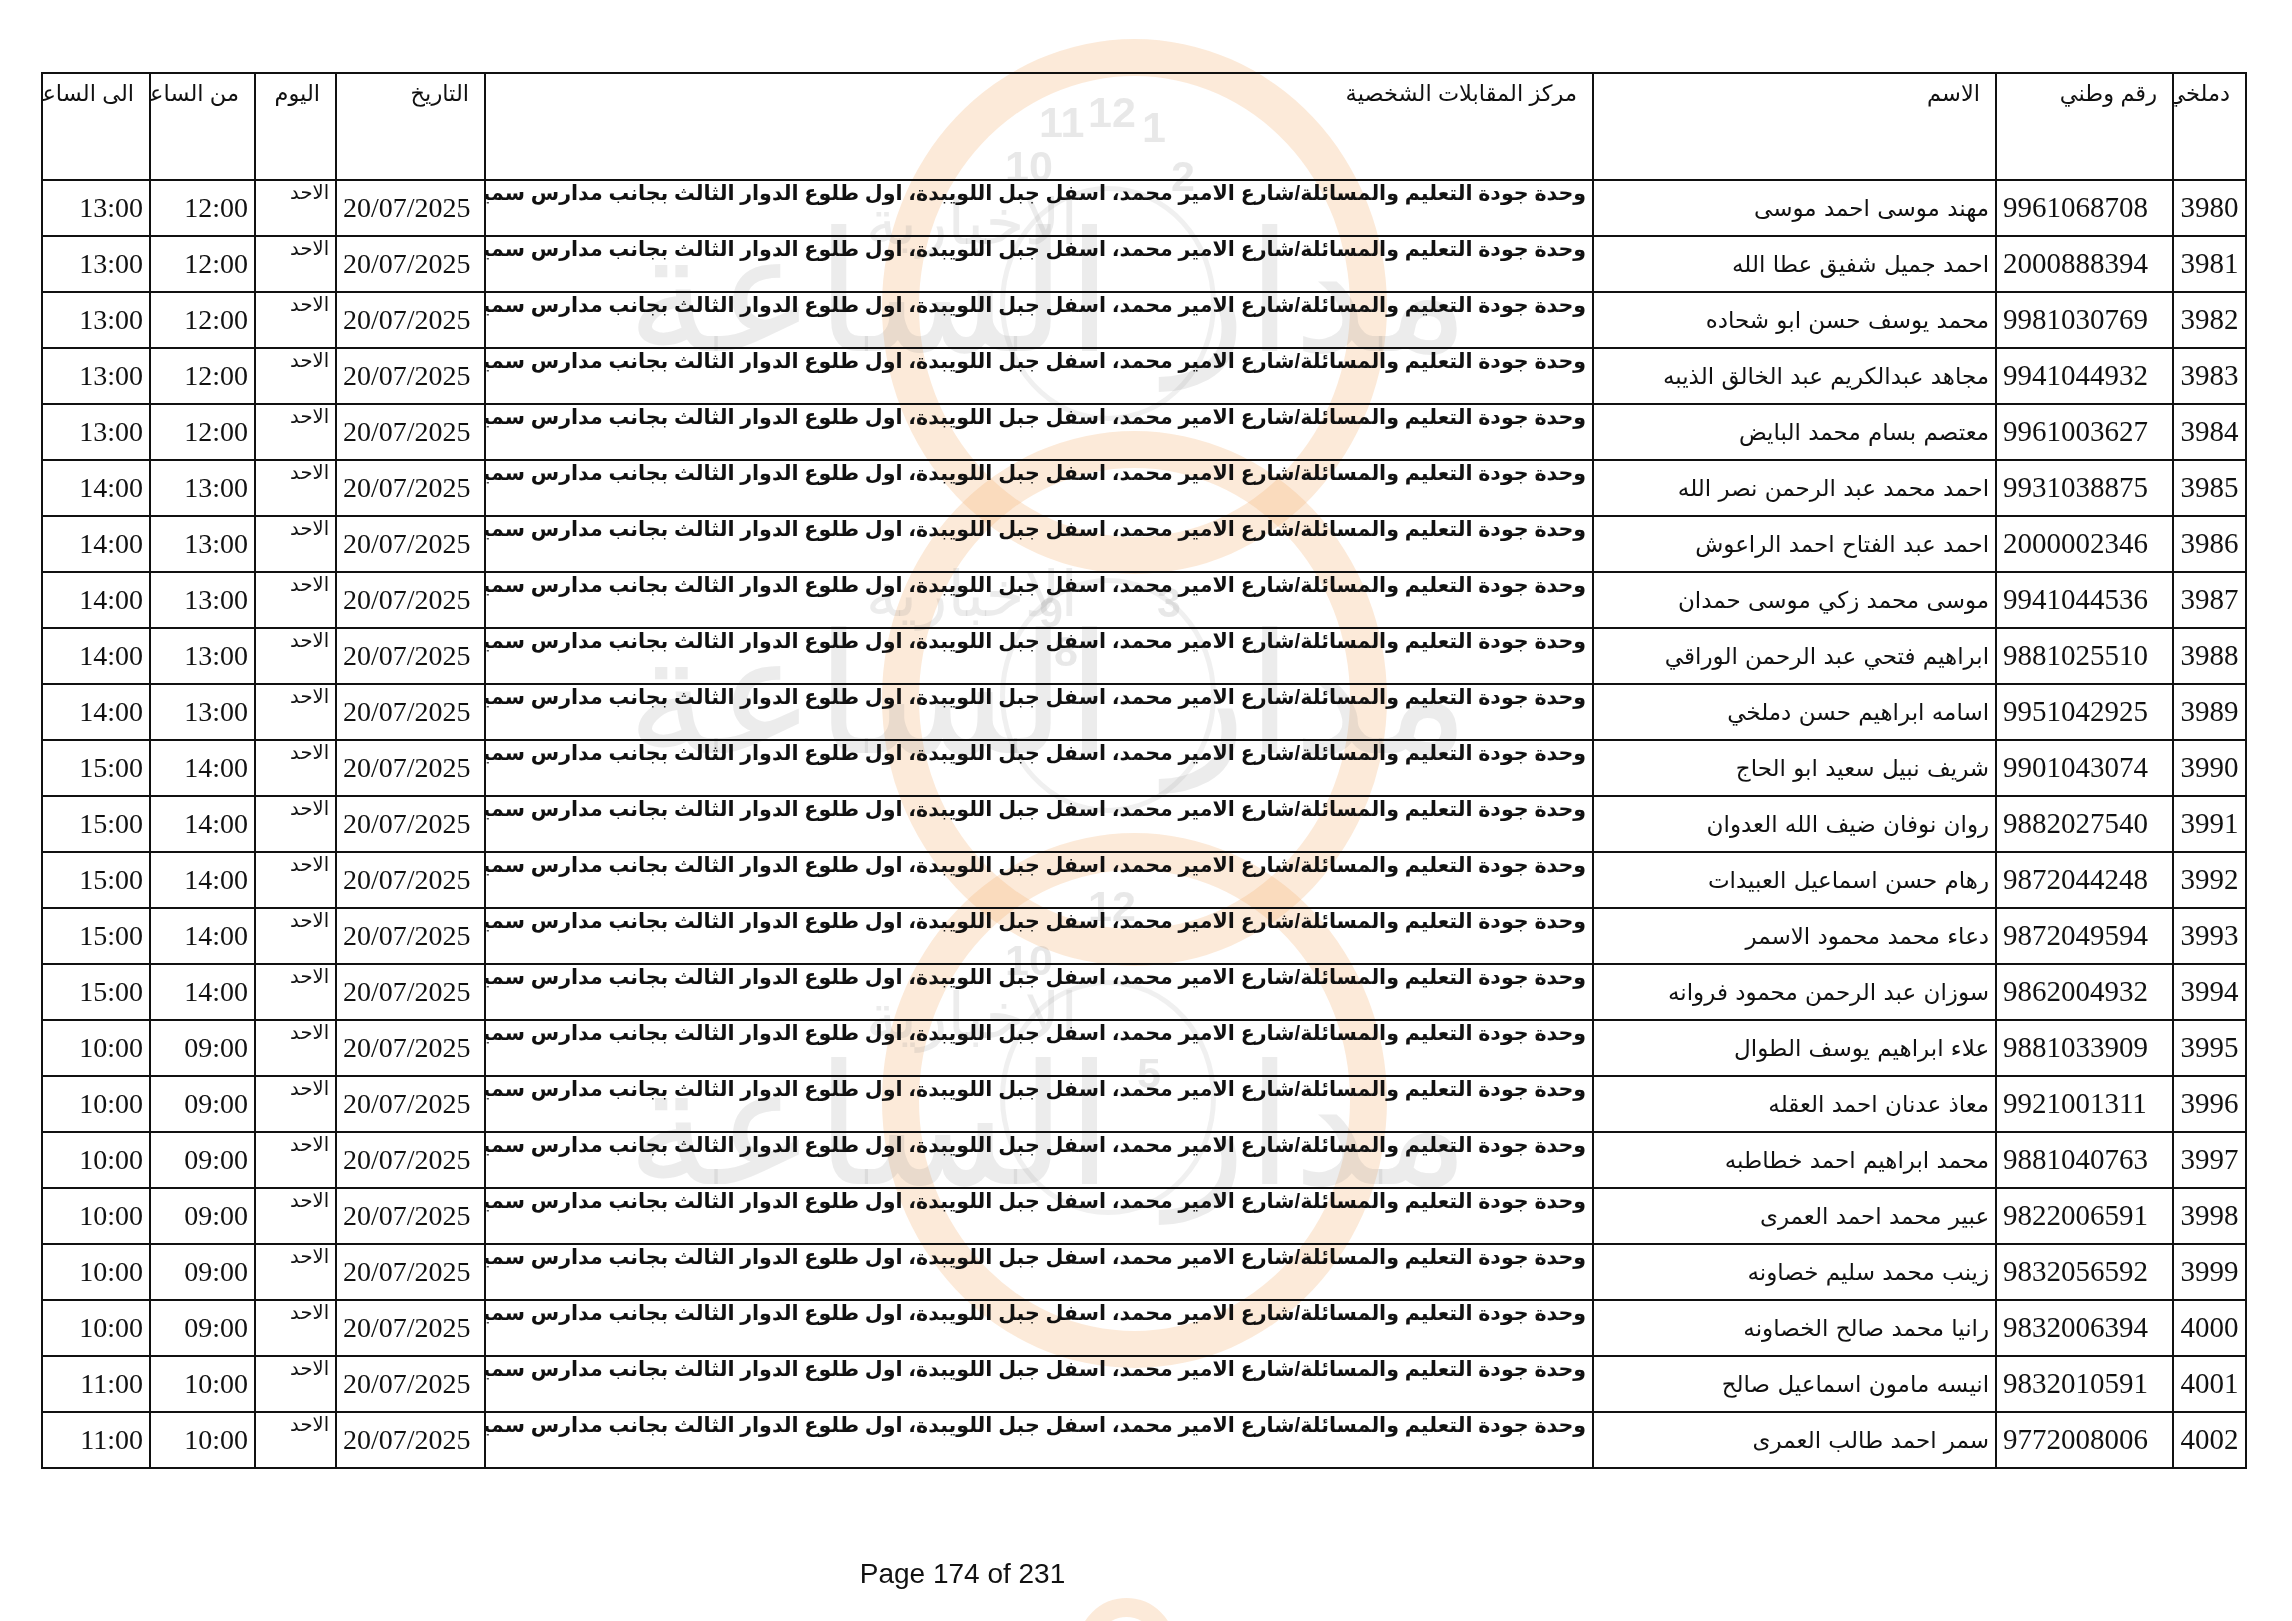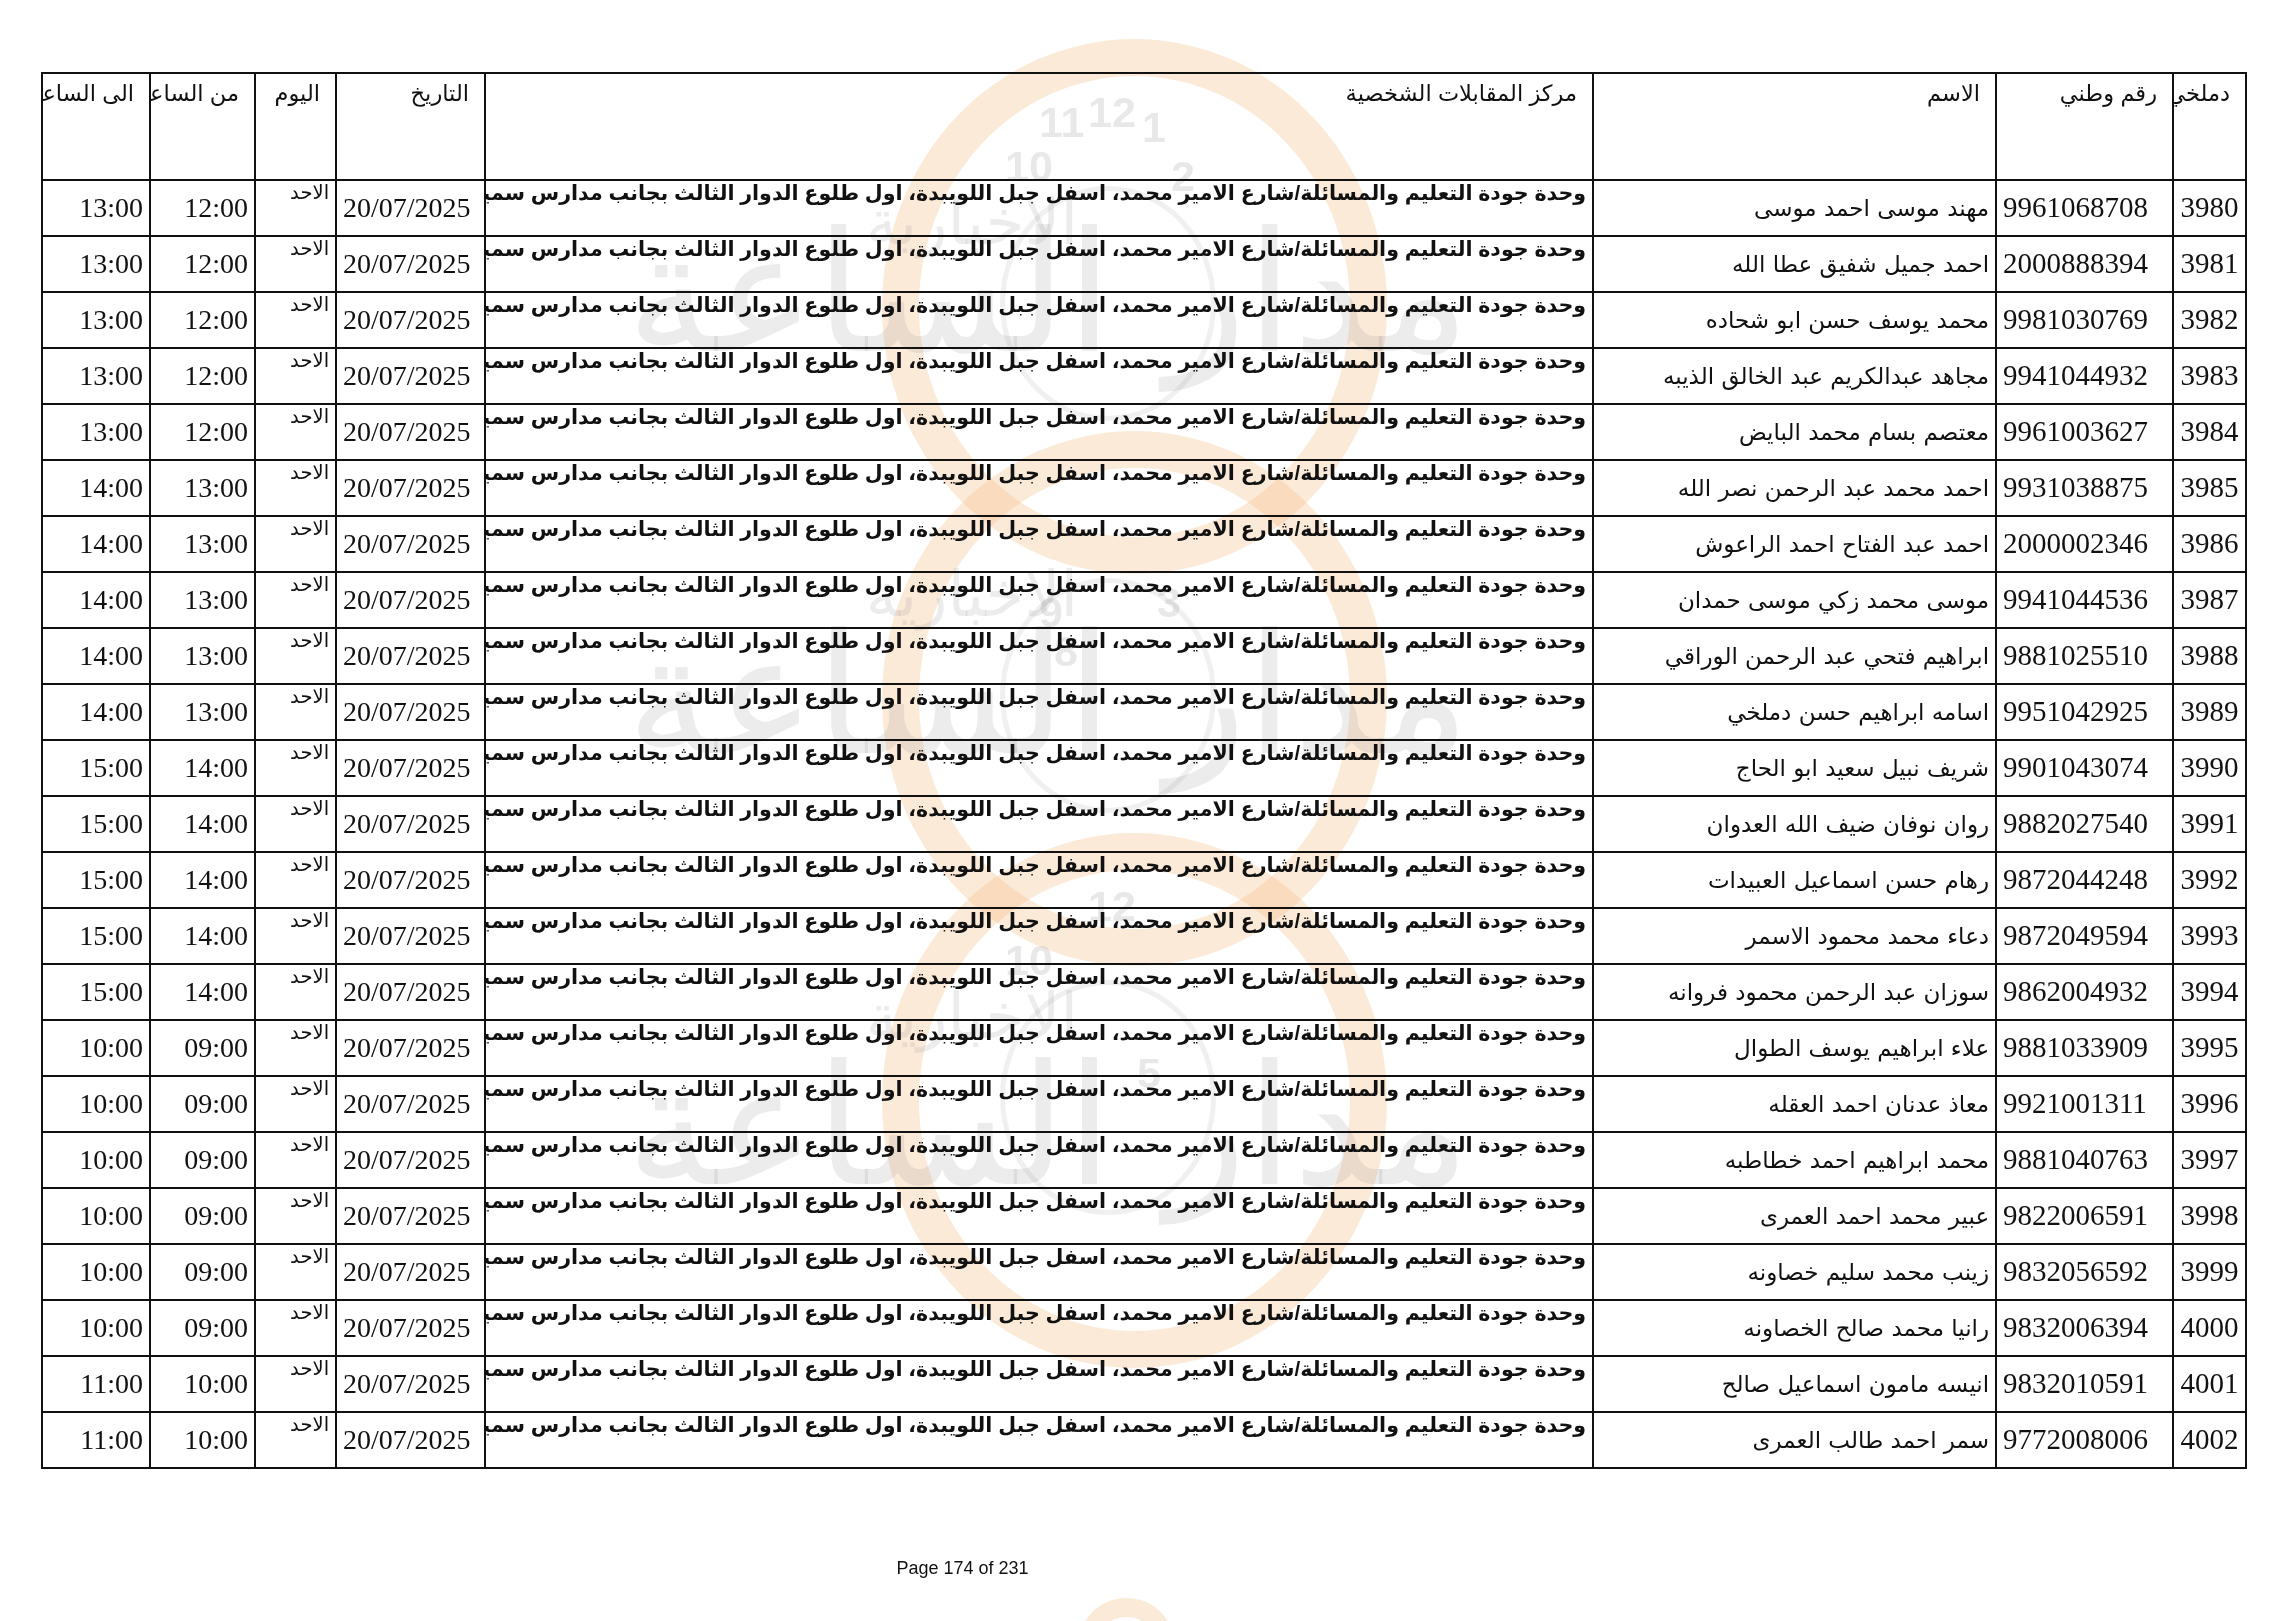--- a/index.html
+++ b/index.html
@@ -27,21 +27,21 @@
   td.num { text-align: center; padding: 5.9px 2px 0 2px; }
   td.nid { text-align: left; padding-top: 0; padding-left: 9.8px; }
   td.name { font-family: "DejaVu Sans", sans-serif; font-size: 23px; text-align: right; padding-right: 13.7px; }
   td.center { font-family: "Liberation Sans", "DejaVu Sans", sans-serif; font-size: 20.6px; text-align: right;
               vertical-align: top !important; padding-top: 5.9px; padding-right: 2px; font-weight: bold; letter-spacing: -0.3px; }
   td.date { font-size: 28px; text-align: left; direction: ltr; padding-left: 7.8px; }
   td.day { font-family: "DejaVu Sans", sans-serif; font-size: 19.6px; text-align: right; padding-right: 2px; vertical-align: top !important; padding-top: 13.7px; }
   td.time { font-size: 28px; text-align: right; direction: ltr; padding-right: 3.9px; border-radius: 24px; }
 
   .footer { position: absolute; top: 1558px; left: 0; width: 1925px; text-align: center;
-            font-family: "Liberation Sans", "DejaVu Sans", sans-serif; font-size: 18px; color: #111; z-index: 2; }
+            font-family: "Liberation Sans", "DejaVu Sans", sans-serif; font-size: 28px; color: #111; z-index: 2; }
 </style>
 </head>
 <body>
 
 <div class="wm" style="left:843px; top:39px; width:588px; height:549px;">
   <div class="wm-ring" style="left:39px; top:0; width:431px; height:461px;"></div>
   <div class="wm-face" style="left:157px; top:147px; width:206px; height:225px;"></div>
   <span class="wm-num" style="left:245px; top:49px;">12</span>
   <span class="wm-num" style="left:196px; top:59px;">11</span>
   <span class="wm-num" style="left:299px; top:64px;">1</span>

